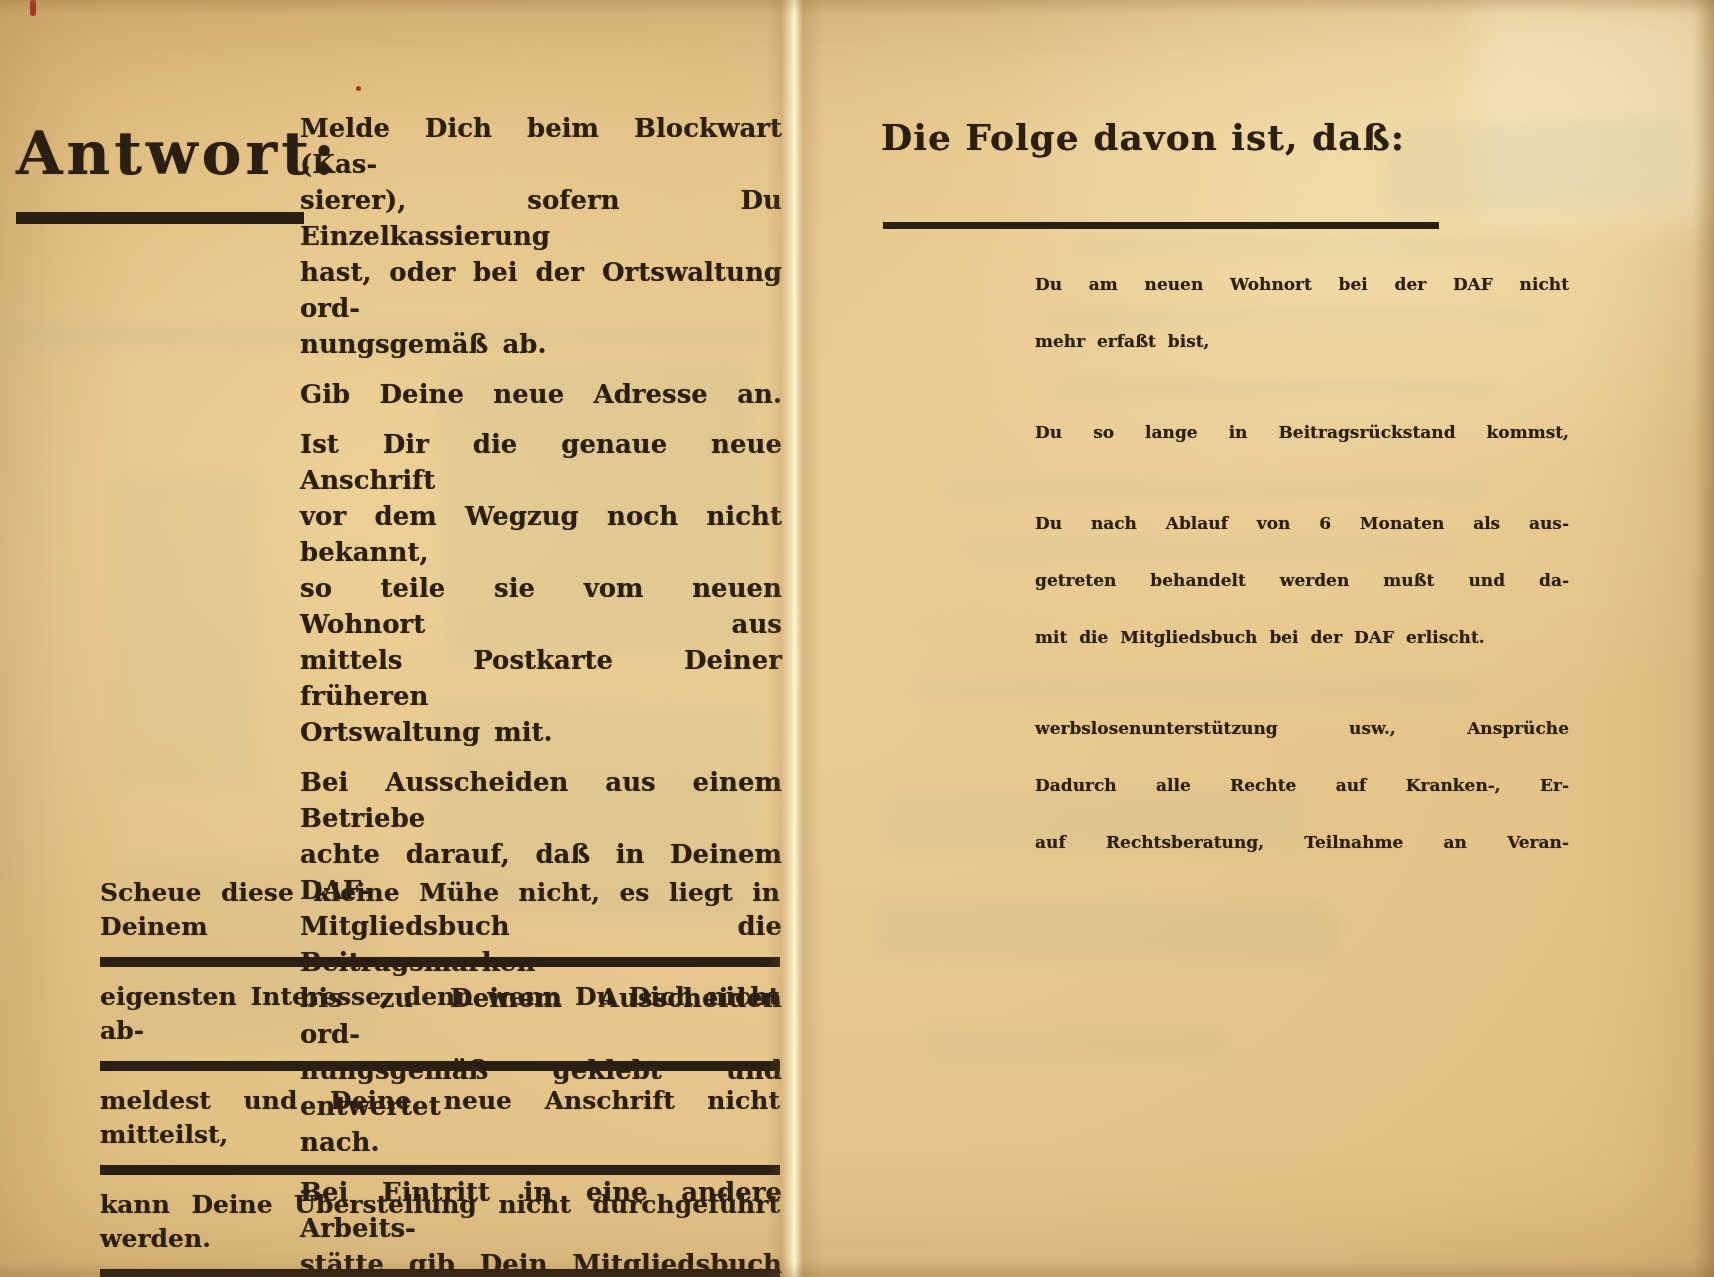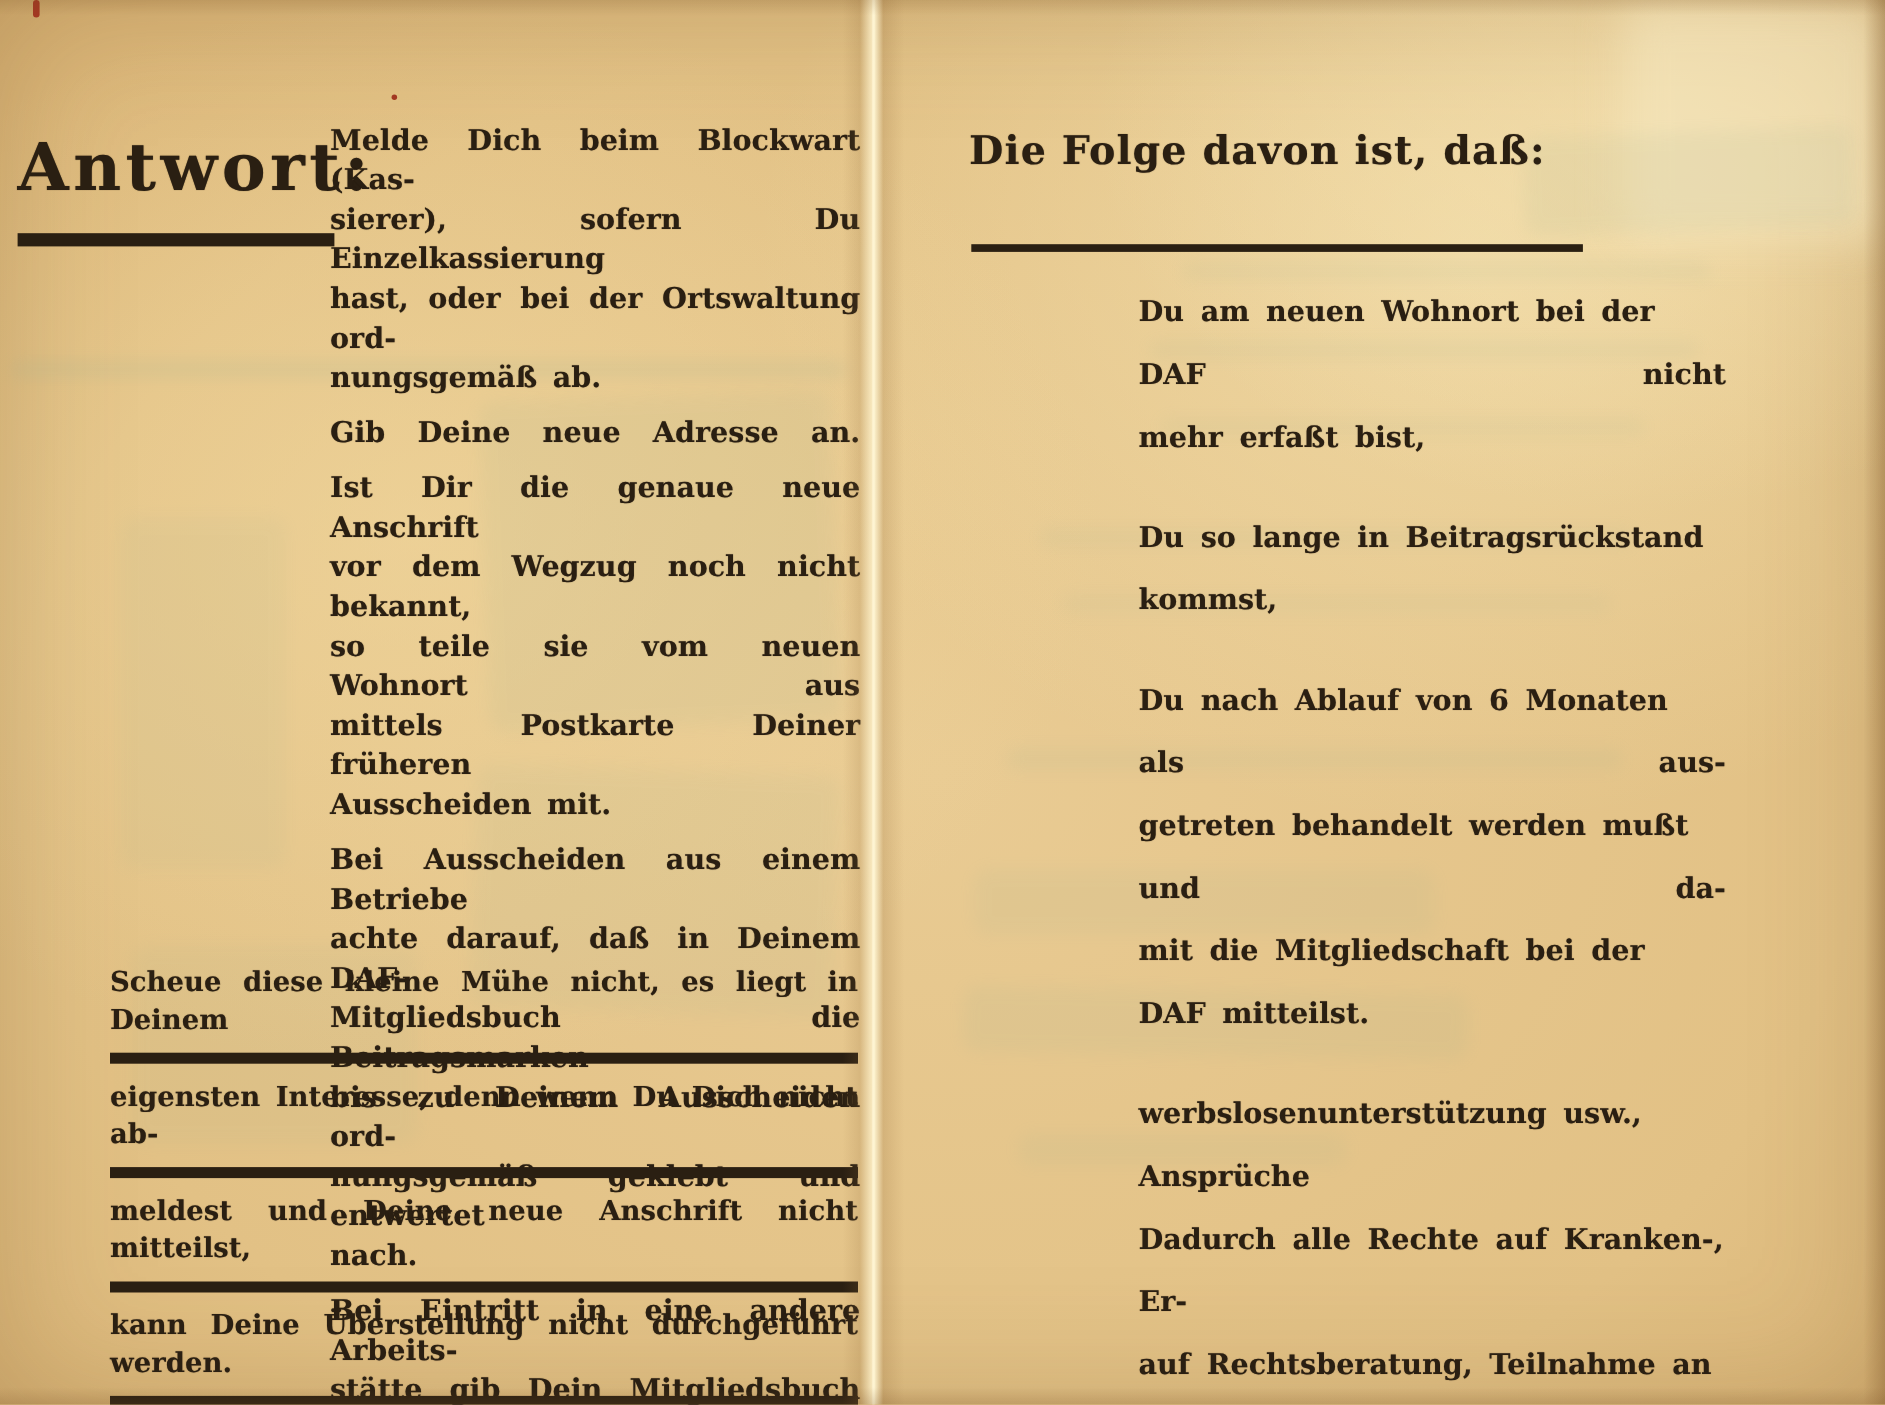--- a/index.html
+++ b/index.html
@@ -78,21 +78,21 @@
   
   .heading-right{
     position:absolute;left:86px;top:116px;width:580px;
     font-size:36px;font-weight:bold;letter-spacing:1px;color:var(--ink);
     text-shadow:0 0 1px rgba(40,25,10,.55);
   }
   .rule-right{position:absolute;left:88px;top:222px;width:556px;height:7px;background:var(--ink);}
   .right-column{position:absolute;left:240px;top:256px;width:534px;color:var(--ink);}
   .right-column .para{margin-bottom:34px;}
   .right-column .line{
-    font-size:26px;font-weight:bold;line-height:57px;word-spacing:6px;
+    font-size:17px;font-weight:bold;line-height:57px;word-spacing:6px;
     text-shadow:0 0 1px rgba(40,25,10,.45);text-align:left;
   }
 </style>
 </head>
 <body>
 
 <div class="sheet">
 
   <div class="page page-left">
 
@@ -115,21 +115,21 @@
           <div class="line">nungsgemäß ab.</div>
         </div>
         <div class="para">
           <div class="line stretch">Gib Deine neue Adresse an.</div>
         </div>
         <div class="para">
           <div class="line stretch">Ist Dir die genaue neue Anschrift</div>
           <div class="line stretch">vor dem Wegzug noch nicht bekannt,</div>
           <div class="line stretch">so teile sie vom neuen Wohnort aus</div>
           <div class="line stretch">mittels Postkarte Deiner früheren</div>
-          <div class="line">Ausscheiden mit.</div>
+          <div class="line">Ortswaltung mit.</div>
         </div>
         <div class="para">
           <div class="line stretch">Bei Ausscheiden aus einem Betriebe</div>
           <div class="line stretch">achte darauf, daß in Deinem DAF-</div>
           <div class="line stretch">Mitgliedsbuch die Beitragsmarken</div>
           <div class="line stretch">bis zu Deinem Ausscheiden ord-</div>
           <div class="line stretch">nungsgemäß geklebt und entwertet</div>
           <div class="line">nach.</div>
         </div>
         <div class="para">
@@ -170,21 +170,21 @@
         <div class="para">
           <div class="line stretch">Du am neuen Wohnort bei der DAF nicht</div>
           <div class="line">mehr erfaßt bist,</div>
         </div>
         <div class="para">
           <div class="line stretch">Du so lange in Beitragsrückstand kommst,</div>
         </div>
         <div class="para">
           <div class="line stretch">Du nach Ablauf von 6 Monaten als aus-</div>
           <div class="line stretch">getreten behandelt werden mußt und da-</div>
-          <div class="line">mit die Mitgliedschaft bei der DAF mitteilst.</div>
+          <div class="line">mit die Mitgliedsbuch bei der DAF erlischt.</div>
         </div>
         <div class="para">
           <div class="line stretch">werbslosenunterstützung usw., Ansprüche</div>
           <div class="line stretch">Dadurch alle Rechte auf Kranken-, Er-</div>
           <div class="line stretch">auf Rechtsberatung, Teilnahme an Veran-</div>
         </div>
       </div>
   </div>
 
   <div class="edge-right"></div>

